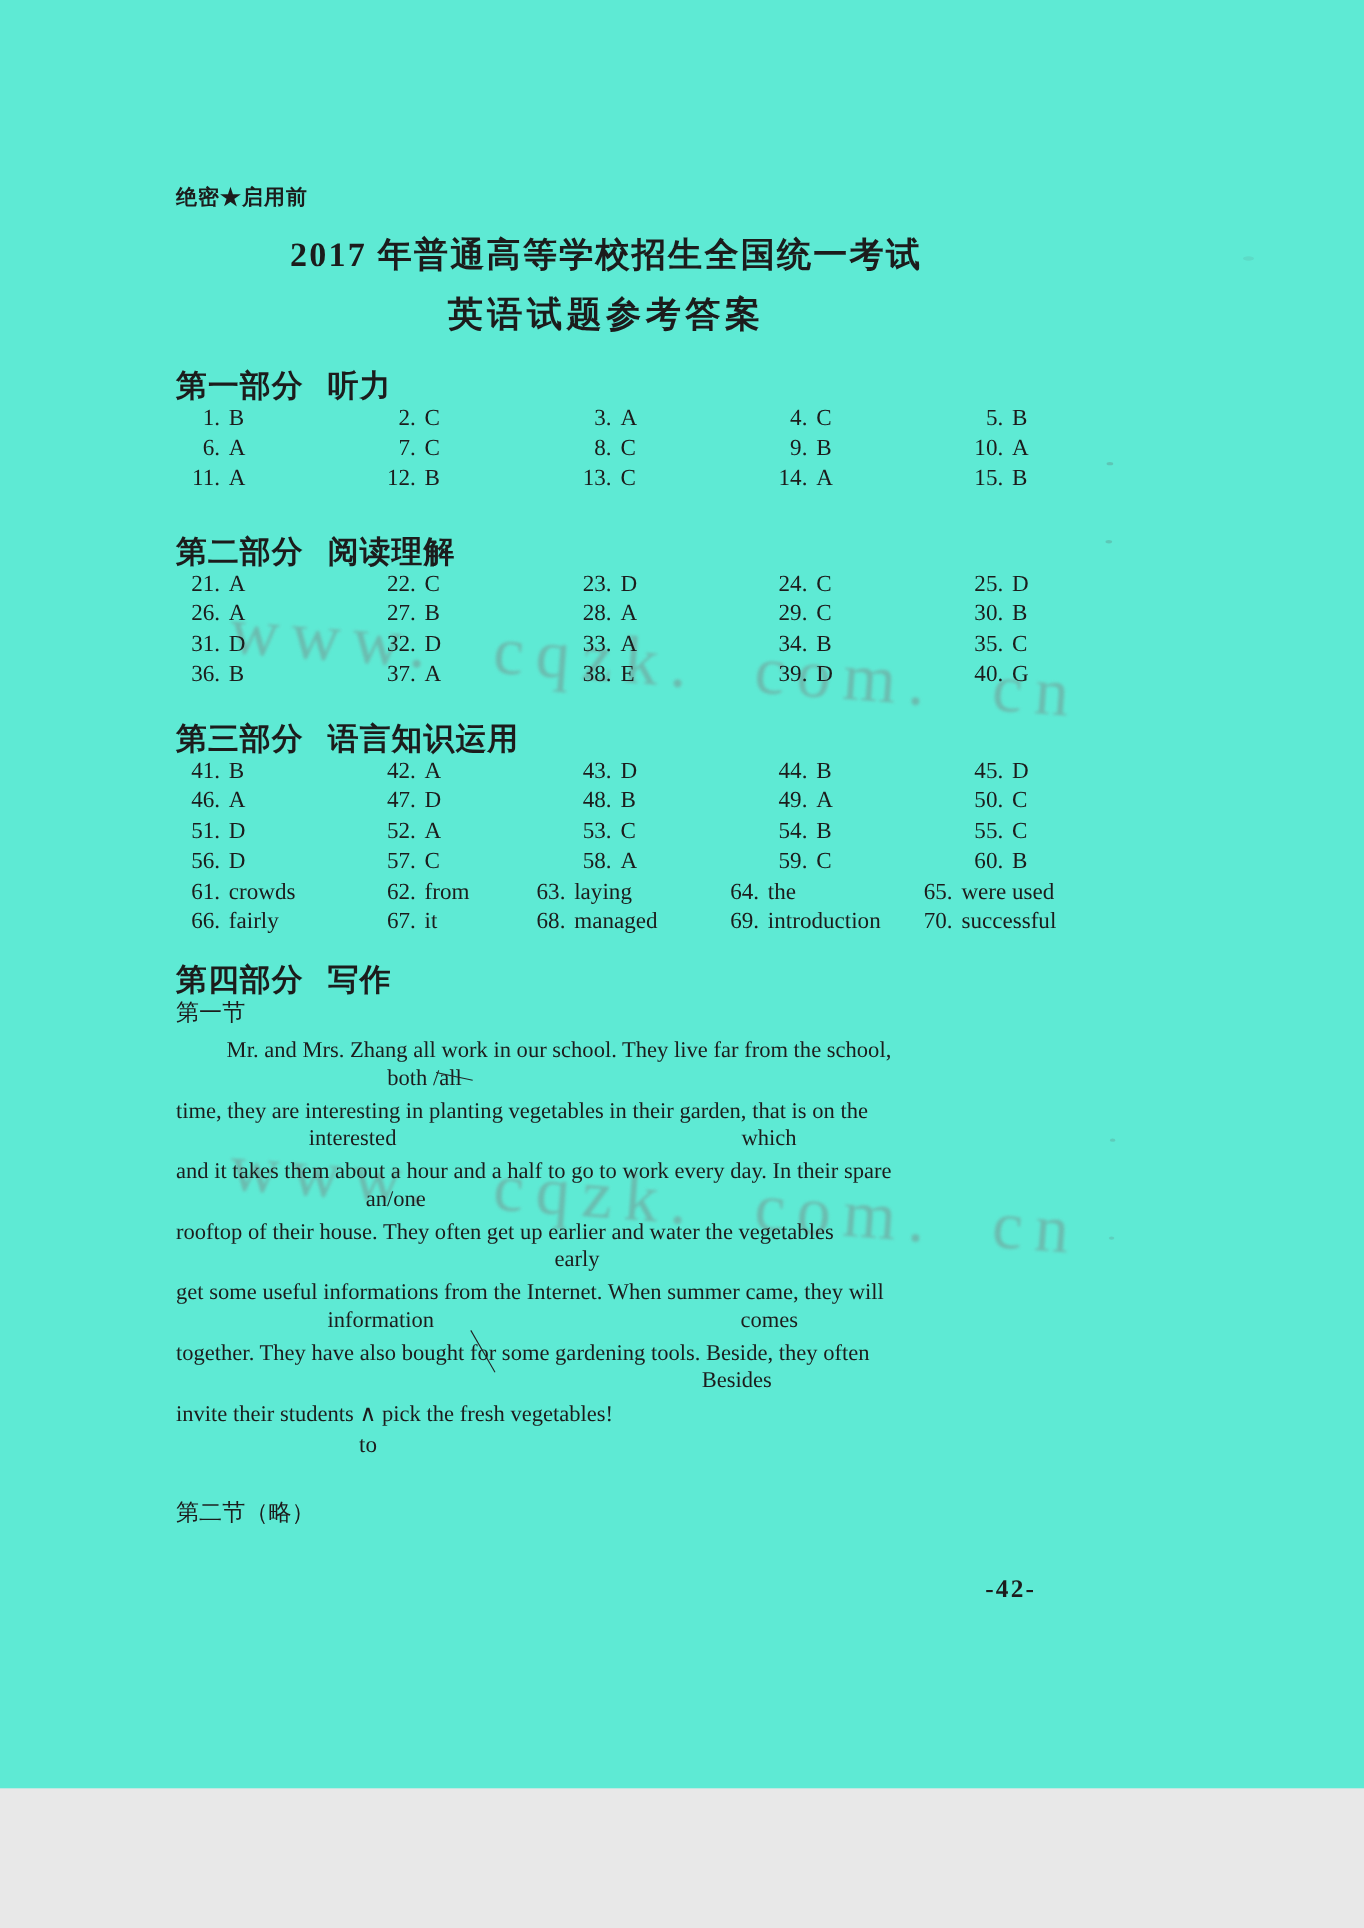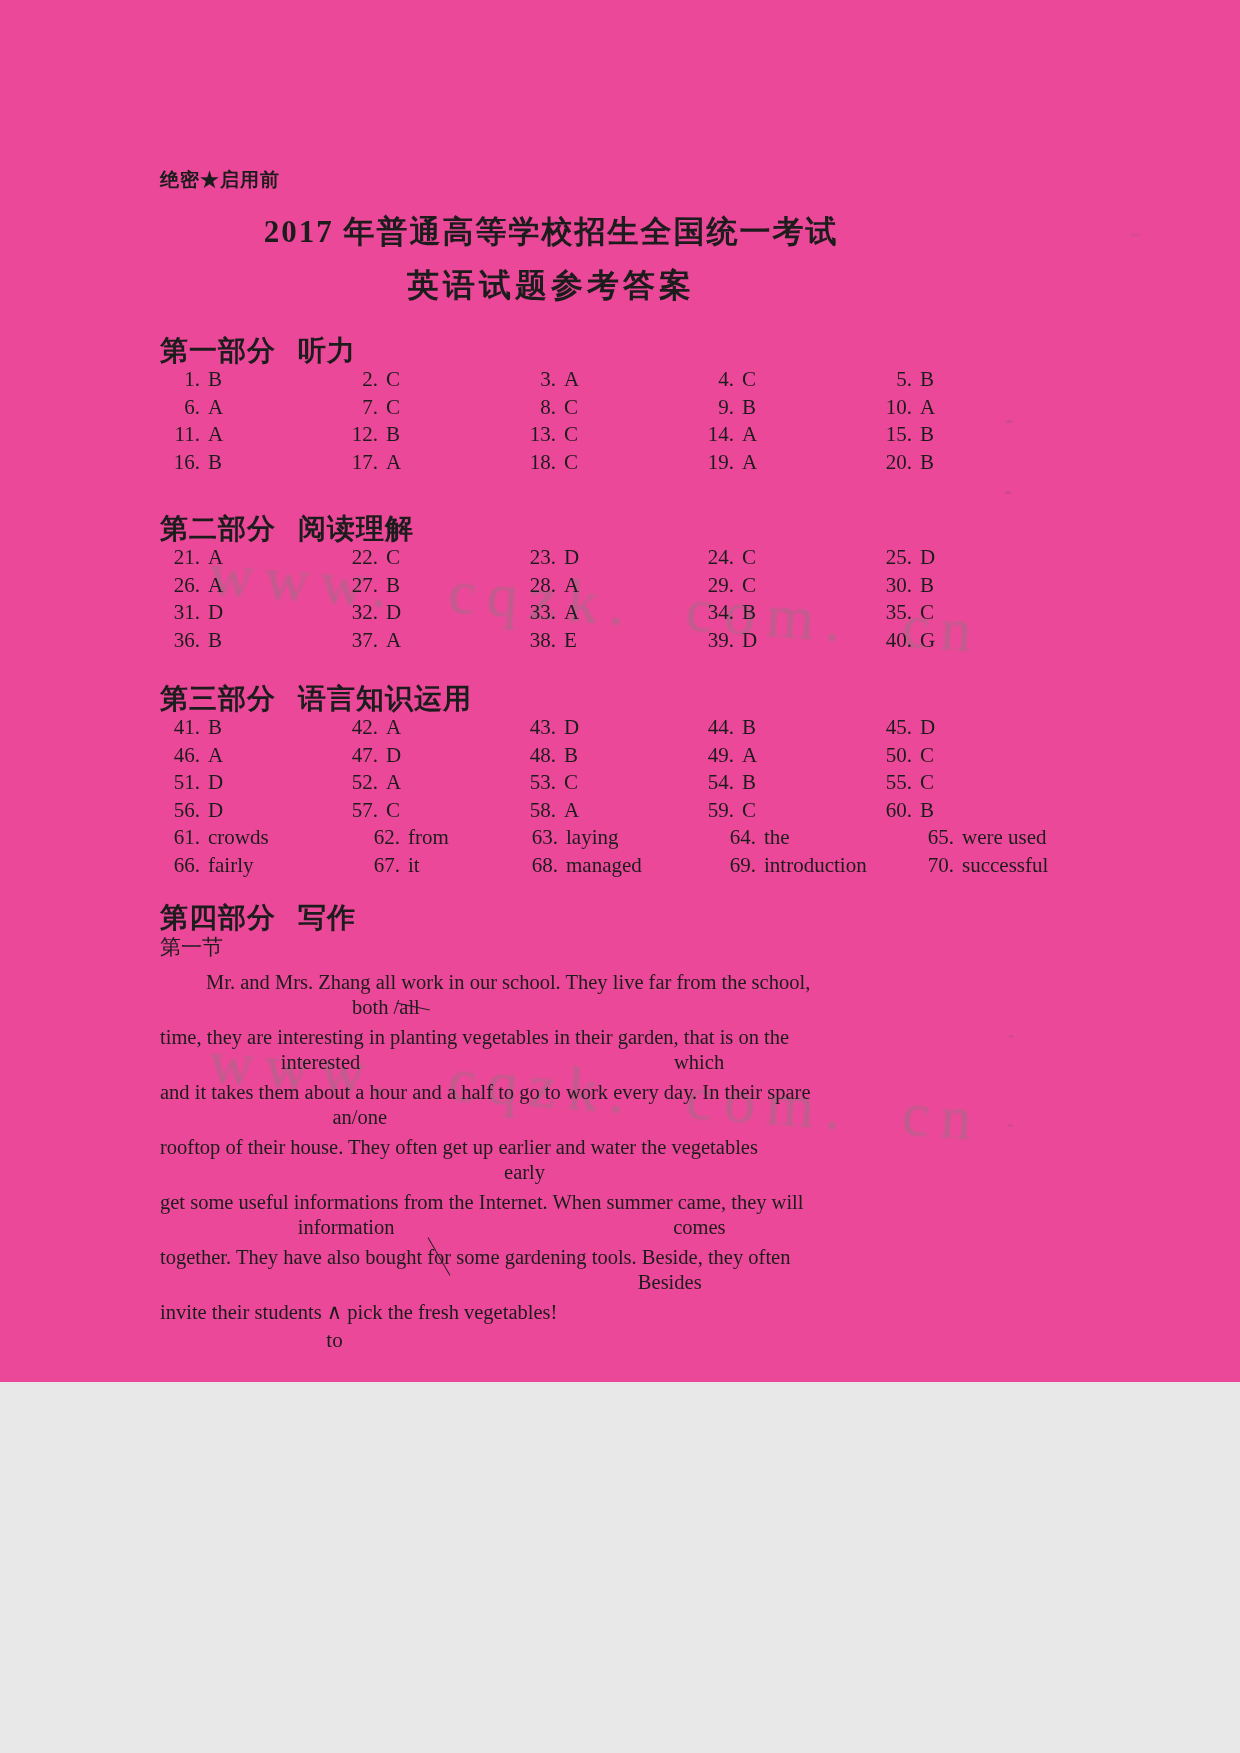--- a/index.html
+++ b/index.html
@@ -1,20 +1,20 @@
 <!DOCTYPE html>
 <html><head>
 <meta charset="utf-8">
 <style>
   html,body{margin:0;padding:0;background:#e8e8e8;}
   .page{
     position:relative;
-    width:1240px;height:1382px;
+    width:1240px;height:1626px;
     margin:0 auto;
-    background:#ec4899;
+    background:#5eead4;
     overflow:hidden;
     color:#1c1c1c;
     font-family:"Liberation Serif", serif;
   }
   .content{position:relative;z-index:1;margin-left:160px;width:782px;}
   .classified{
     margin-top:168px;
     font-family:"Liberation Sans", sans-serif;
     font-weight:700;font-size:19px;line-height:24px;
     letter-spacing:1px;
@@ -42,21 +42,20 @@
   .sec3{margin-top:32px;}
   .ans-rows{margin-top:2px;}
   .ans-row{
     display:grid;
     grid-template-columns:178px 178px 178px 178px auto;
     padding-left:10px;
     font-size:21px;line-height:27.5px;
   }
   .ans-row.word-row{
     grid-template-columns:178px 136px 176px 176px auto;
-    gap:22px;
   }
   .cell{white-space:nowrap;}
   .num{display:inline-block;min-width:30px;text-align:right;margin-right:8px;}
   
   .sec4{margin-top:26px;}
   .part-label{
     font-size:21px;line-height:26px;margin-top:3px;
     font-family:"Liberation Serif", serif;
   }
   .passage{margin-top:8px;font-size:20.5px;}
@@ -160,27 +159,20 @@
               <span class="cell"><span class="num">9.</span><span>B</span></span>
               <span class="cell"><span class="num">10.</span><span>A</span></span>
             </div>
             <div class="ans-row">
               <span class="cell"><span class="num">11.</span><span>A</span></span>
               <span class="cell"><span class="num">12.</span><span>B</span></span>
               <span class="cell"><span class="num">13.</span><span>C</span></span>
               <span class="cell"><span class="num">14.</span><span>A</span></span>
               <span class="cell"><span class="num">15.</span><span>B</span></span>
             </div>
-            <div class="ans-row">
-              <span class="cell"><span class="num">16.</span><span>B</span></span>
-              <span class="cell"><span class="num">17.</span><span>A</span></span>
-              <span class="cell"><span class="num">18.</span><span>C</span></span>
-              <span class="cell"><span class="num">19.</span><span>A</span></span>
-              <span class="cell"><span class="num">20.</span><span>B</span></span>
-            </div>
           </div>
         </div>
         <div class="ans-section sec2">
           <div class="sec-head"><span>第二部分</span><span class="subject">阅读理解</span></div>
           <div class="ans-rows">
             <div class="ans-row">
               <span class="cell"><span class="num">21.</span><span>A</span></span>
               <span class="cell"><span class="num">22.</span><span>C</span></span>
               <span class="cell"><span class="num">23.</span><span>D</span></span>
               <span class="cell"><span class="num">24.</span><span>C</span></span>

